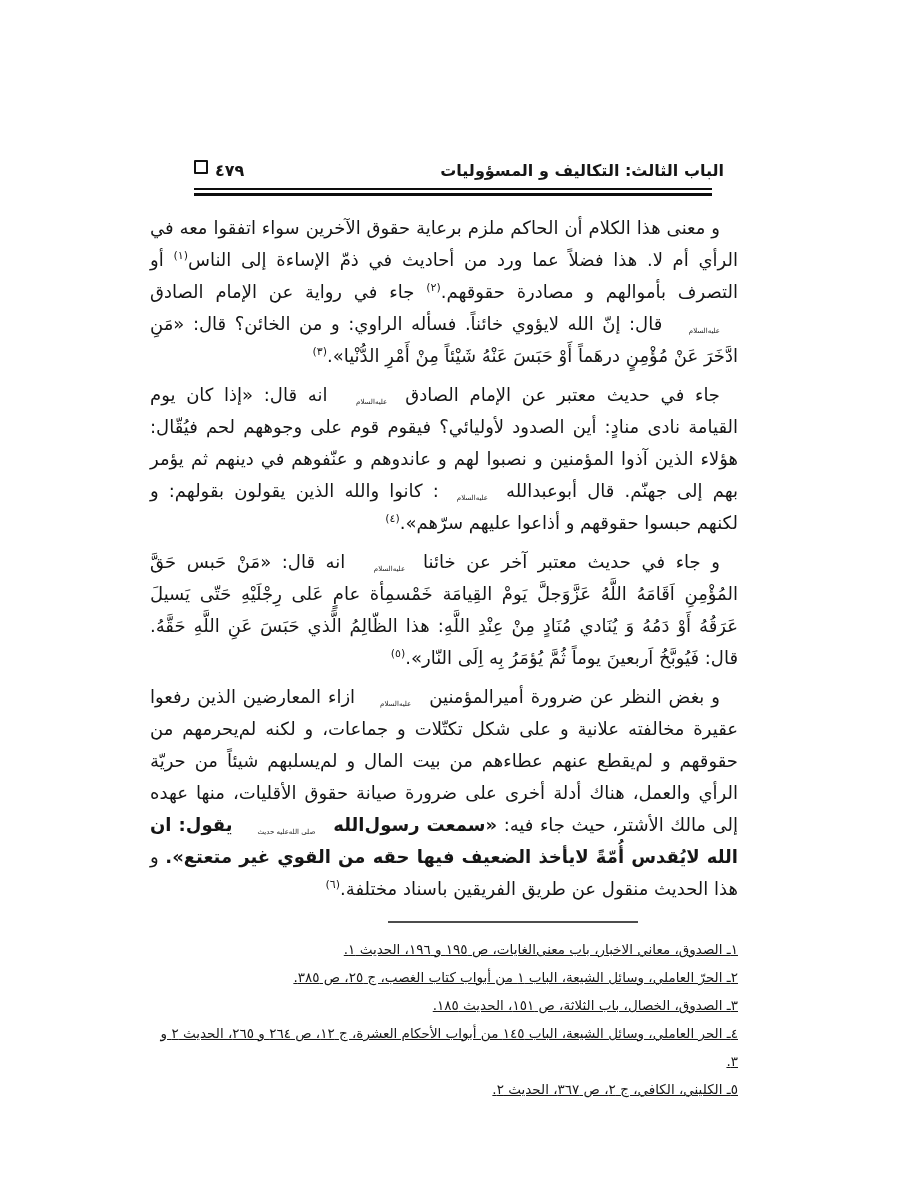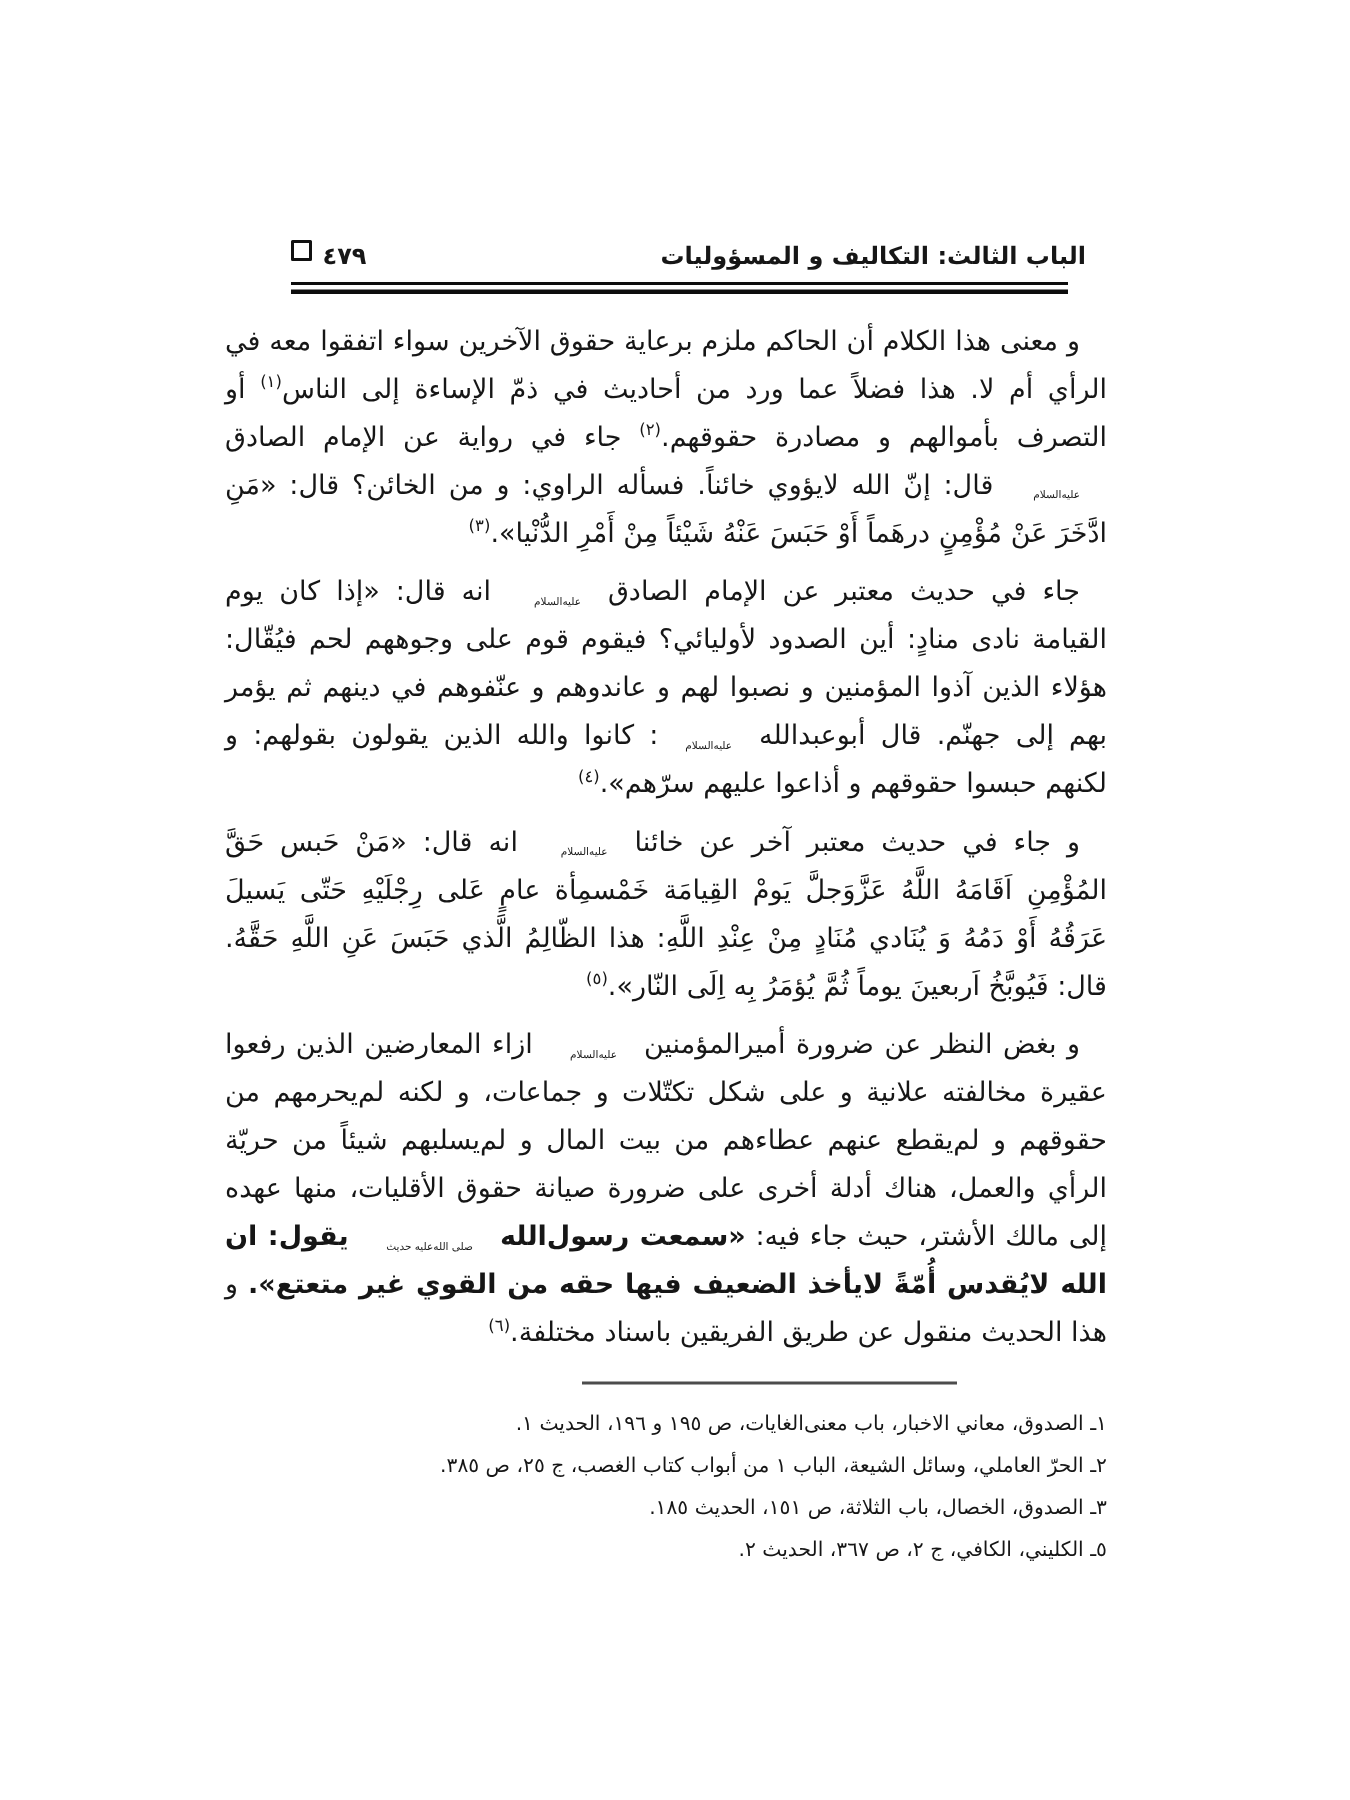--- a/index.html
+++ b/index.html
@@ -90,20 +90,21 @@
     border-top: 2px solid #4c4c4c;
     margin: 16px 100px 12px 0;
   }
   .footnotes {
     font-size: 13.5px;
     line-height: 28px;
     text-align: right;
   }
   .footnote {
     white-space: normal;
+    text-decoration: underline;
   }
 </style>
 </head>
 <body>
 
 <div class="page">
   <div class="content">
 
     <div class="page-header">
       <div class="header-title">الباب الثالث: التكاليف و المسؤوليات</div>
@@ -139,17 +140,18 @@
             <span>عليه حديث</span>
           </span><b class="hadith-bold"> يقول: ان الله لايُقدس أُمّةً لايأخذ الضعيف فيها حقه من القوي غير متعتع».</b><span> و هذا الحديث منقول عن طريق الفريقين باسناد مختلفة.</span><sup class="fn-ref">(٦)</sup></p>
       </div>
 
     <div class="footnote-separator"></div>
 
     <div class="footnotes">
         <div class="footnote">١ـ الصدوق، معاني الاخبار، باب معنى‌الغايات، ص ١٩٥ و ١٩٦، الحديث ١.</div>
         <div class="footnote">٢ـ الحرّ العاملي، وسائل الشيعة، الباب ١ من أبواب كتاب الغصب، ج ٢٥، ص ٣٨٥.</div>
         <div class="footnote">٣ـ الصدوق، الخصال، باب الثلاثة، ص ١٥١، الحديث ١٨٥.</div>
+        <div class="footnote">٤ـ الحر العاملي، وسائل الشيعة، الباب ١٤٥ من أبواب الأحكام العشرة، ج ١٢، ص ٢٦٤ و ٢٦٥، الحديث ٢ و ٣.</div>
         <div class="footnote">٥ـ الكليني، الكافي، ج ٢، ص ٣٦٧، الحديث ٢.</div>
       </div>
 
   </div>
 </div>
 
 </body></html>

